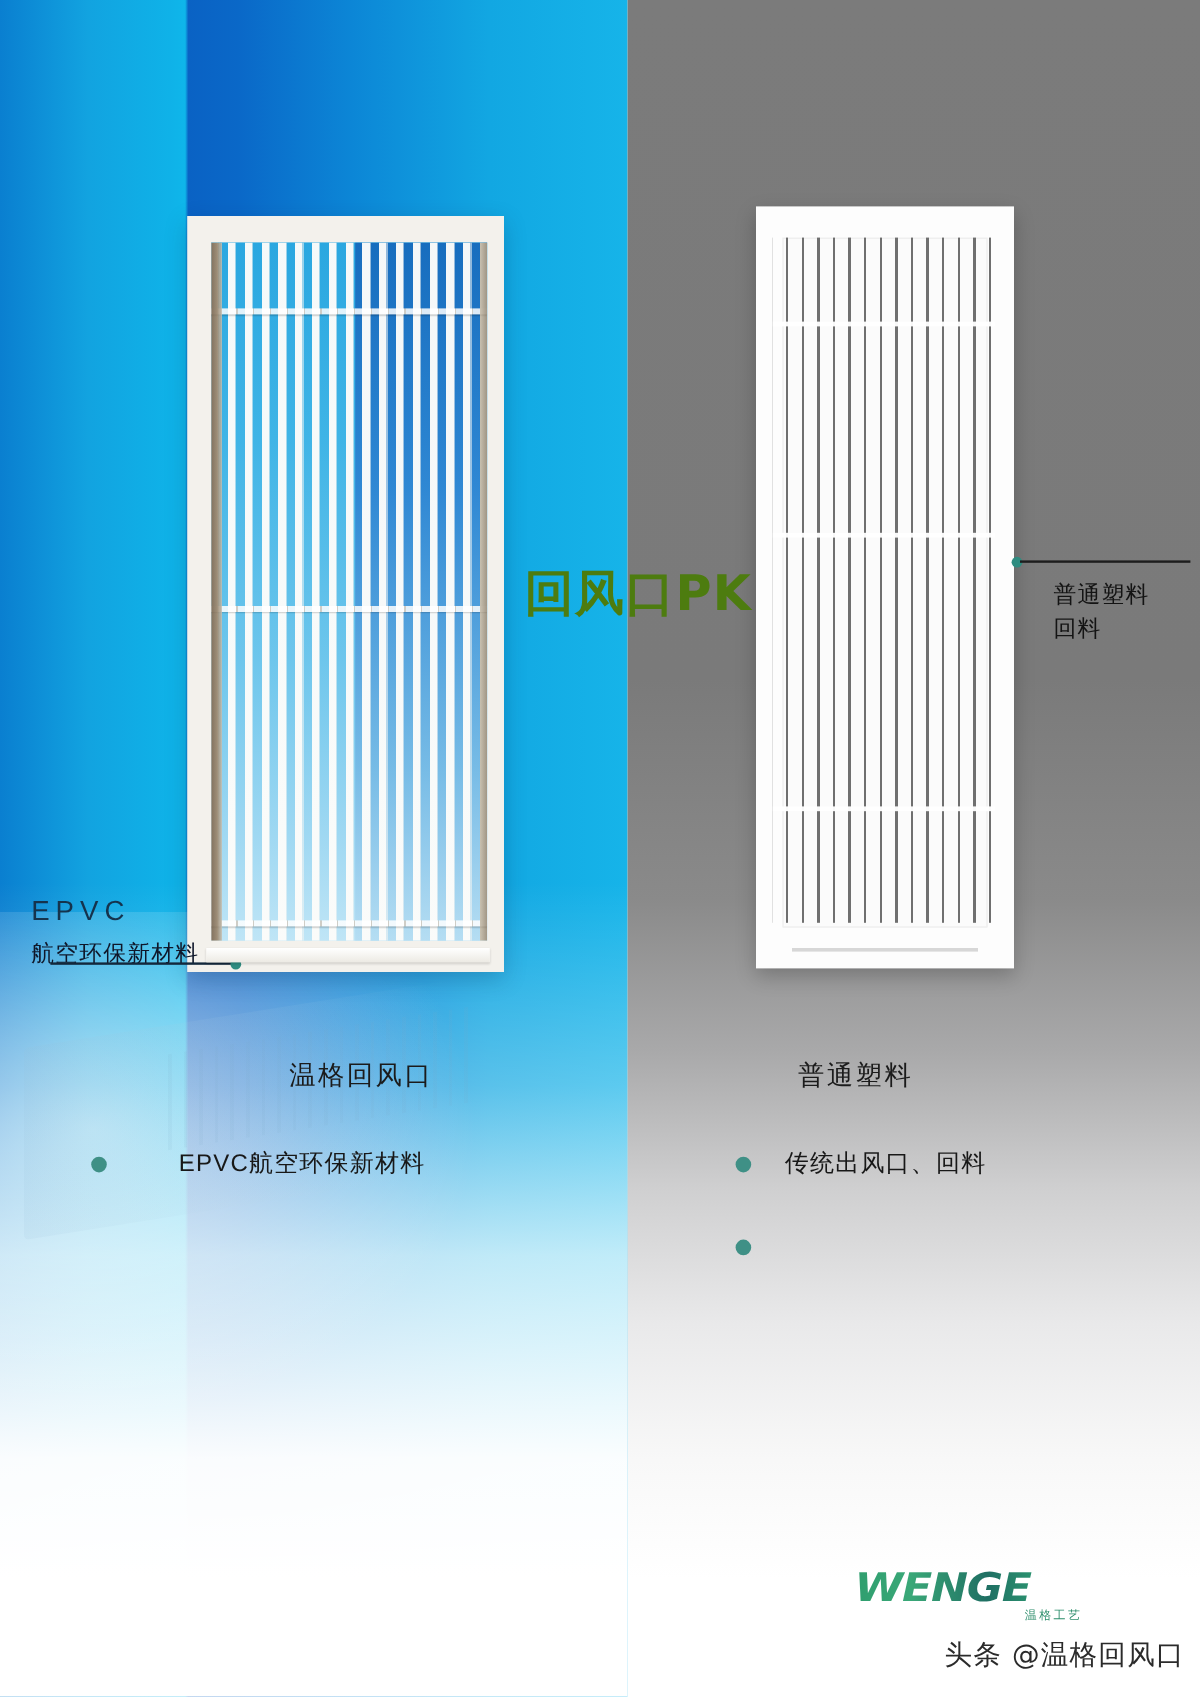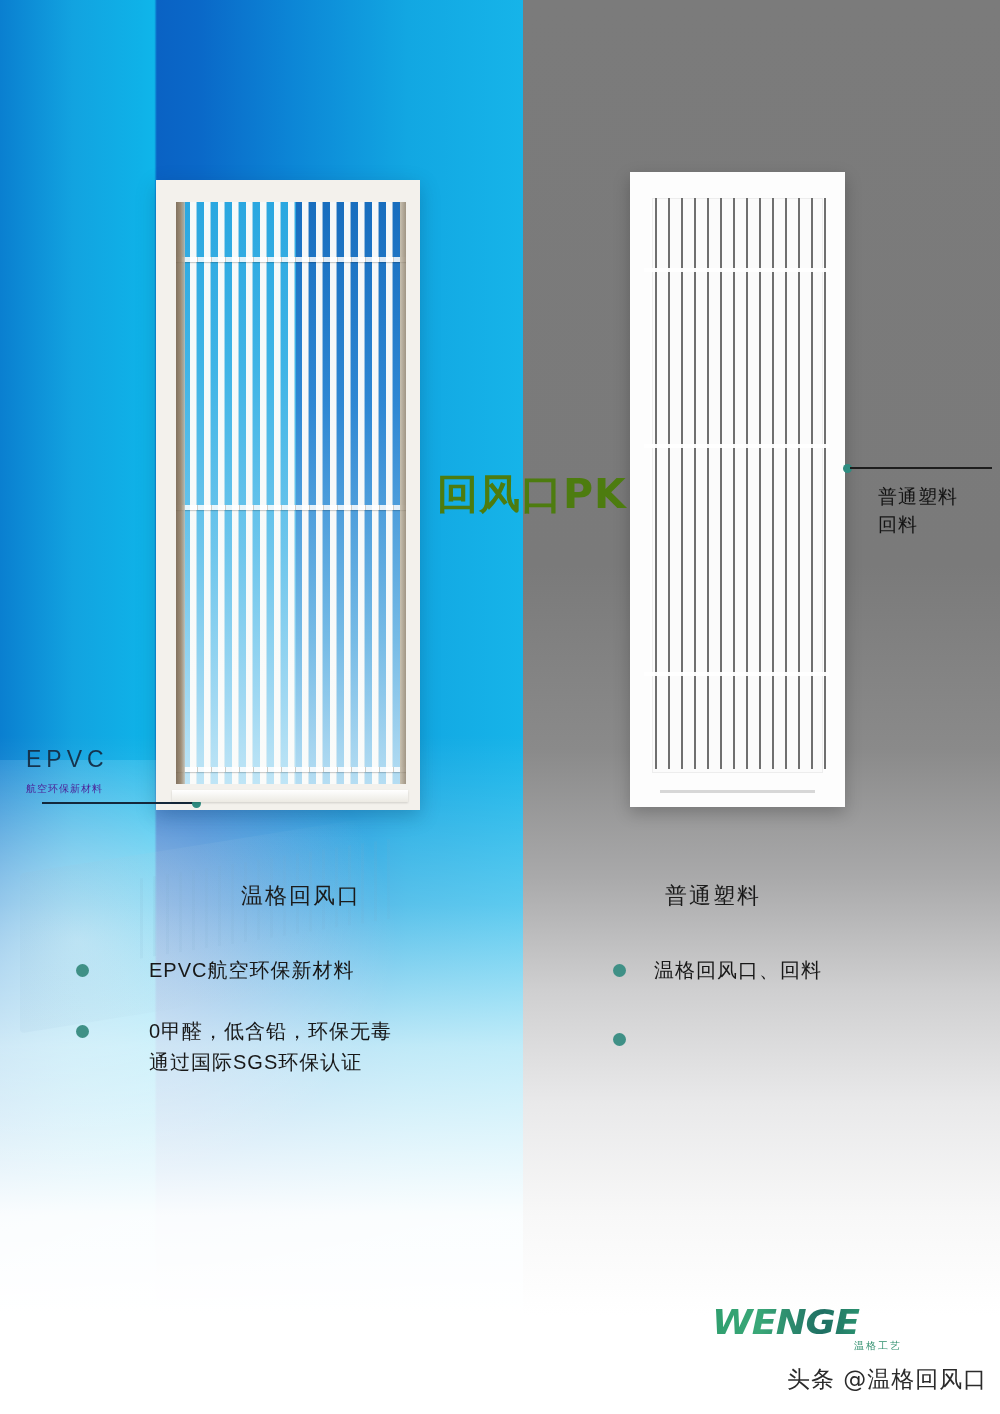--- a/index.html
+++ b/index.html
@@ -161,21 +161,21 @@
     color:#4d7c0f;white-space:nowrap;
     font-family:"DejaVu Sans","Liberation Sans",sans-serif;
   }
 
   
   .callout-epvc{position:absolute;left:26px;top:746px;width:240px;}
   .callout-epvc .big{
     font-size:23px;letter-spacing:5px;color:#15334d;line-height:1.2;
   }
   .callout-epvc .sub{
-    font-size:10px;letter-spacing:1px;color:#4c1d95;margin-top:8px;
+    font-size:19px;letter-spacing:1px;color:#0f172a;margin-top:8px;
   }
   .lead-left{
     position:absolute;left:42px;top:799px;width:166px;height:8px;
   }
   .lead-left .ln{
     position:absolute;left:0;top:3px;width:152px;height:2px;background:#13283c;
   }
   .lead-left .dot{
     position:absolute;left:150px;top:0;width:9px;height:9px;border-radius:50%;
     background:#2f8c80;
@@ -293,30 +293,26 @@
   </div>
 
   <div class="cap cap-left">温格回风口</div>
   <div class="cap cap-right">普通塑料</div>
 
   <div class="list list-left">
     <div class="row">
       <div class="bullet"></div>
       <div class="row-text">EPVC航空环保新材料</div>
     </div>
-    <div class="row">
-      <div class="bullet"></div>
-      <div class="row-text">0甲醛，低含铅，环保无毒<br>通过国际SGS环保认证</div>
-    </div>
   </div>
 
   <div class="list list-right">
     <div class="row">
       <div class="bullet"></div>
-      <div class="row-text">温格回风口、回料</div>
+      <div class="row-text">传统出风口、回料</div>
     </div>
     <div class="row">
       <div class="bullet"></div>
     </div>
   </div>
 
   <div class="logo">
     <div class="word">WENGE</div>
     <div class="zh">温格工艺</div>
   </div>

